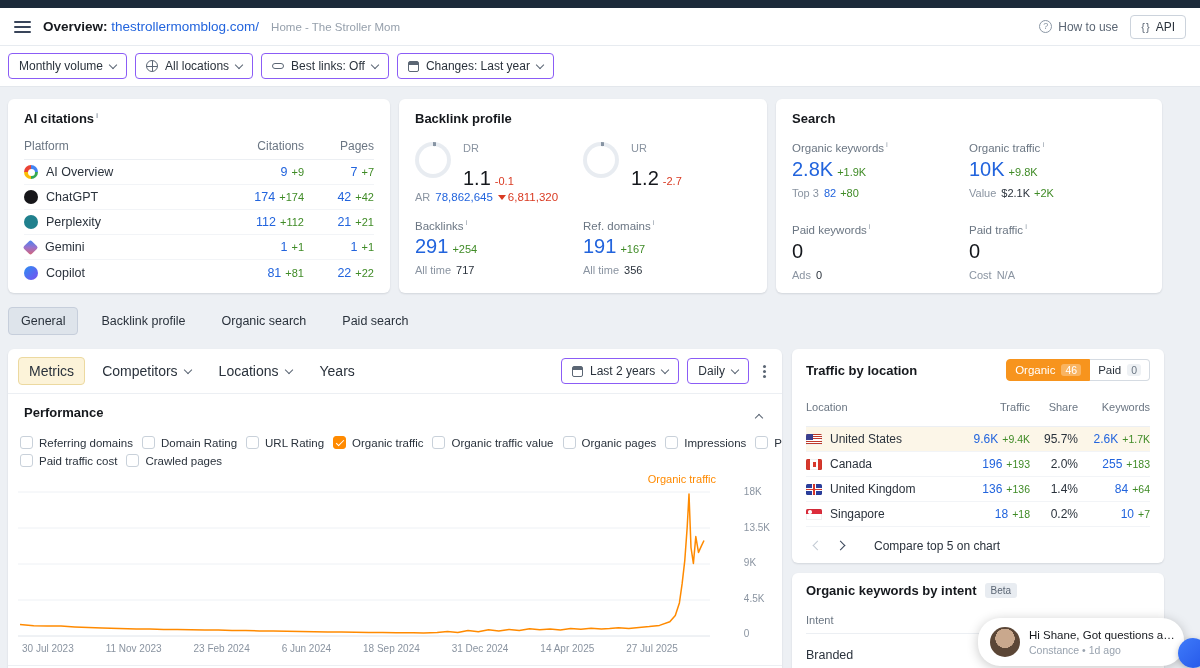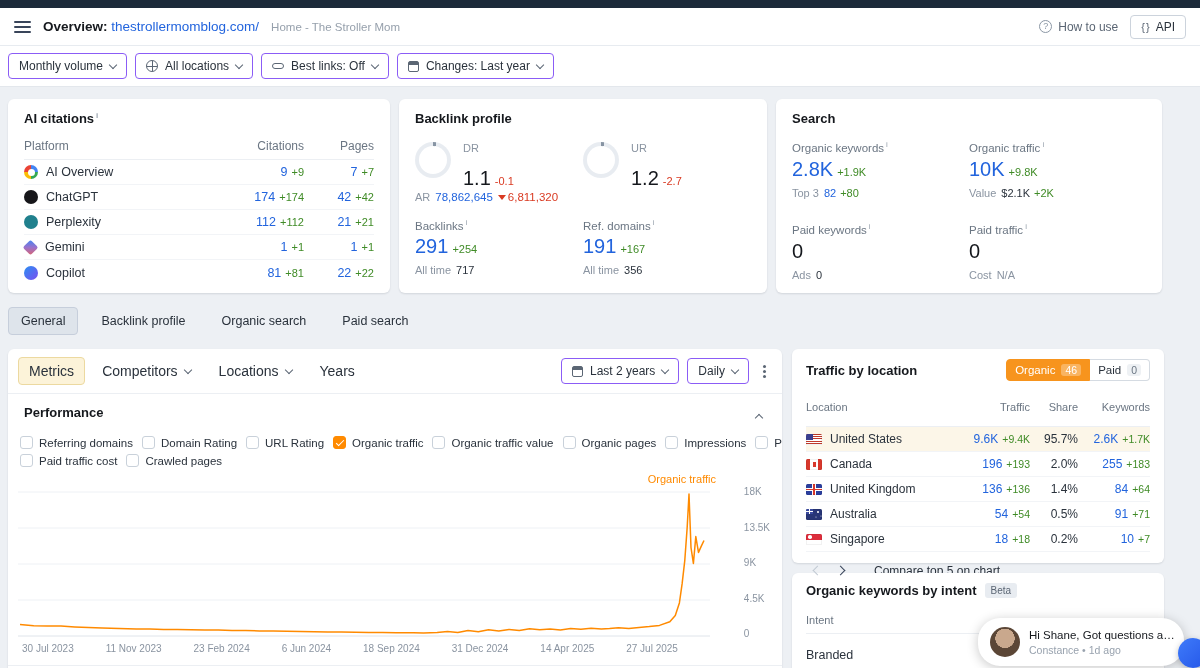--- a/index.html
+++ b/index.html
@@ -511,29 +511,20 @@
         <span class="loc">
             <span class="flag flag-gb"></span>
             <span>United Kingdom</span>
           </span>
         <span class="r"><a>136</a><span class="delta up">+136</span></span>
         <span class="r share">1.4%</span>
         <span class="r"><a>84</a><span class="delta up">+64</span></span>
       </div>
       <div class="t-row">
         <span class="loc">
-            <span class="flag flag-au"></span>
-            <span>Australia</span>
-          </span>
-        <span class="r"><a>54</a><span class="delta up">+54</span></span>
-        <span class="r share">0.5%</span>
-        <span class="r"><a>91</a><span class="delta up">+71</span></span>
-      </div>
-      <div class="t-row">
-        <span class="loc">
             <span class="flag flag-sg"></span>
             <span>Singapore</span>
           </span>
         <span class="r"><a>18</a><span class="delta up">+18</span></span>
         <span class="r share">0.2%</span>
         <span class="r"><a>10</a><span class="delta up">+7</span></span>
       </div>
       <div class="t-foot">
         <button class="pgbtn">
             <span class="cleft"></span>

